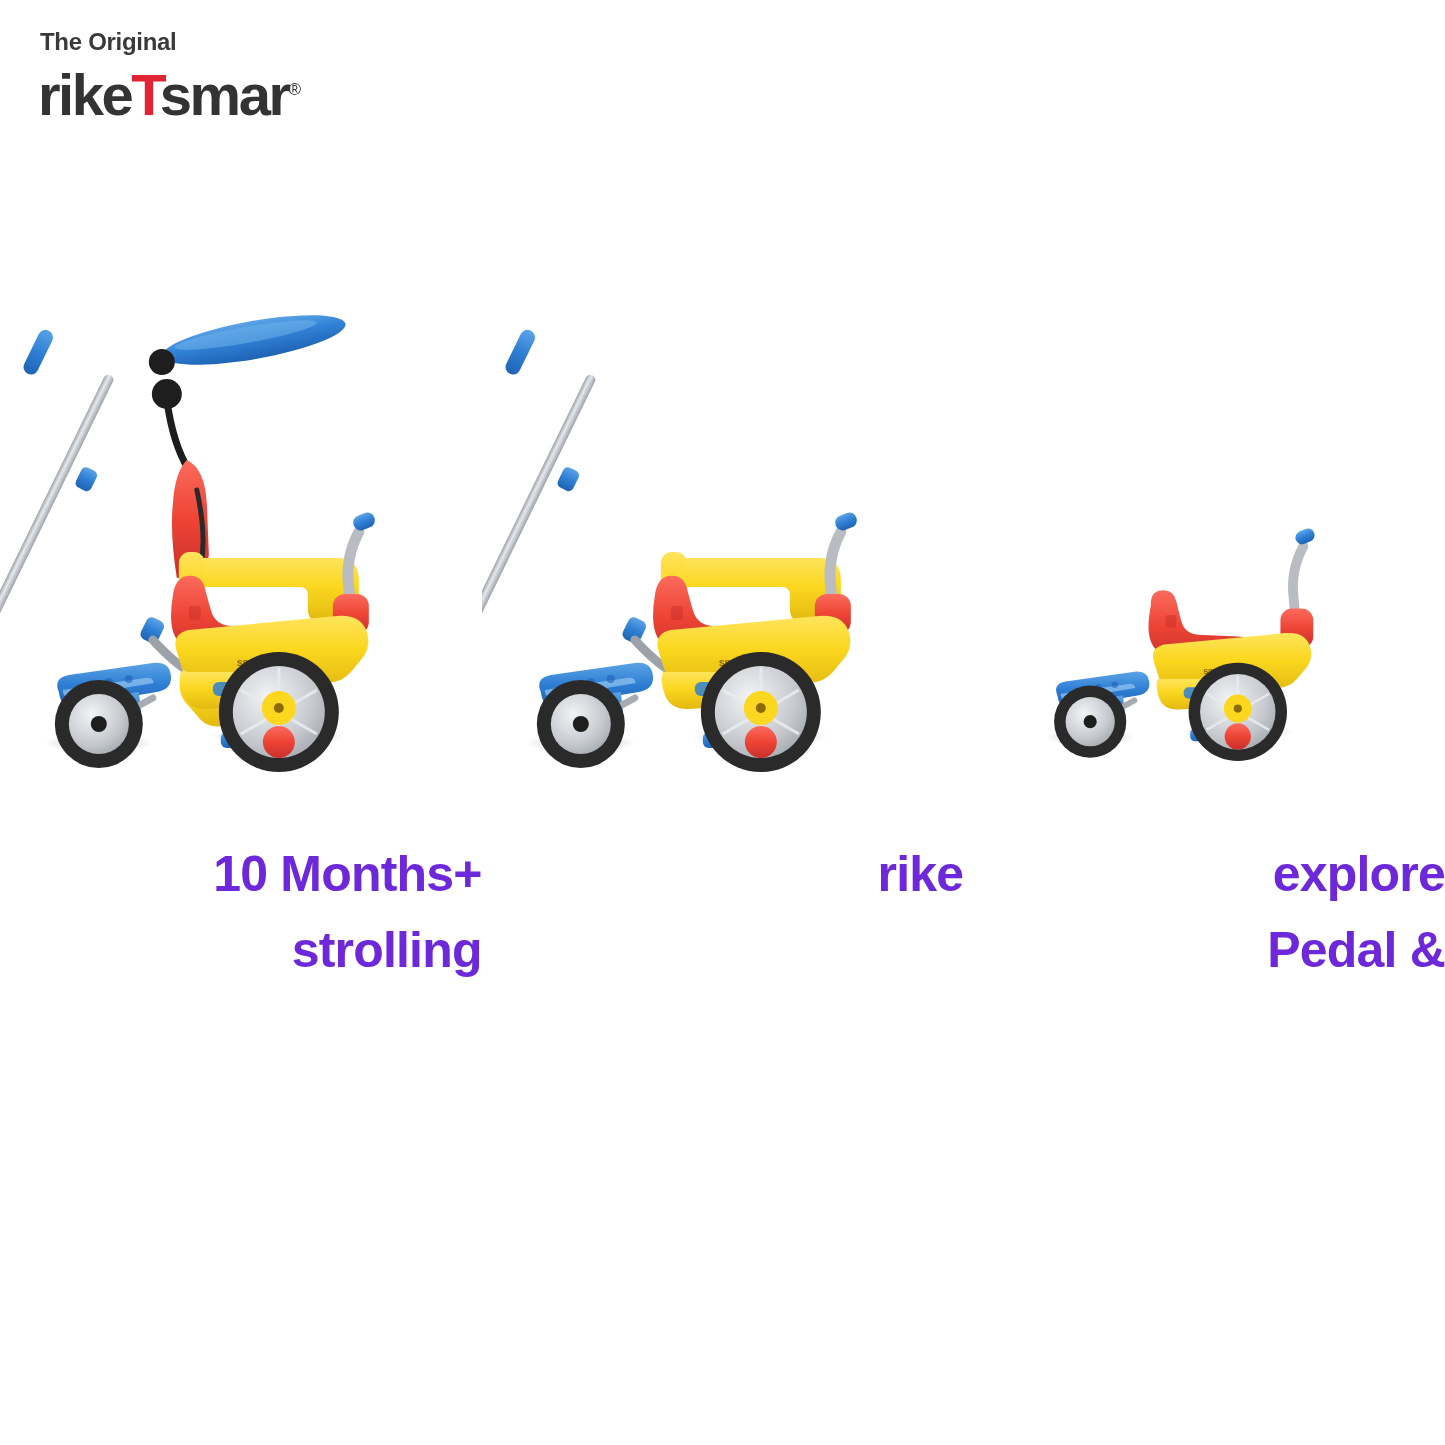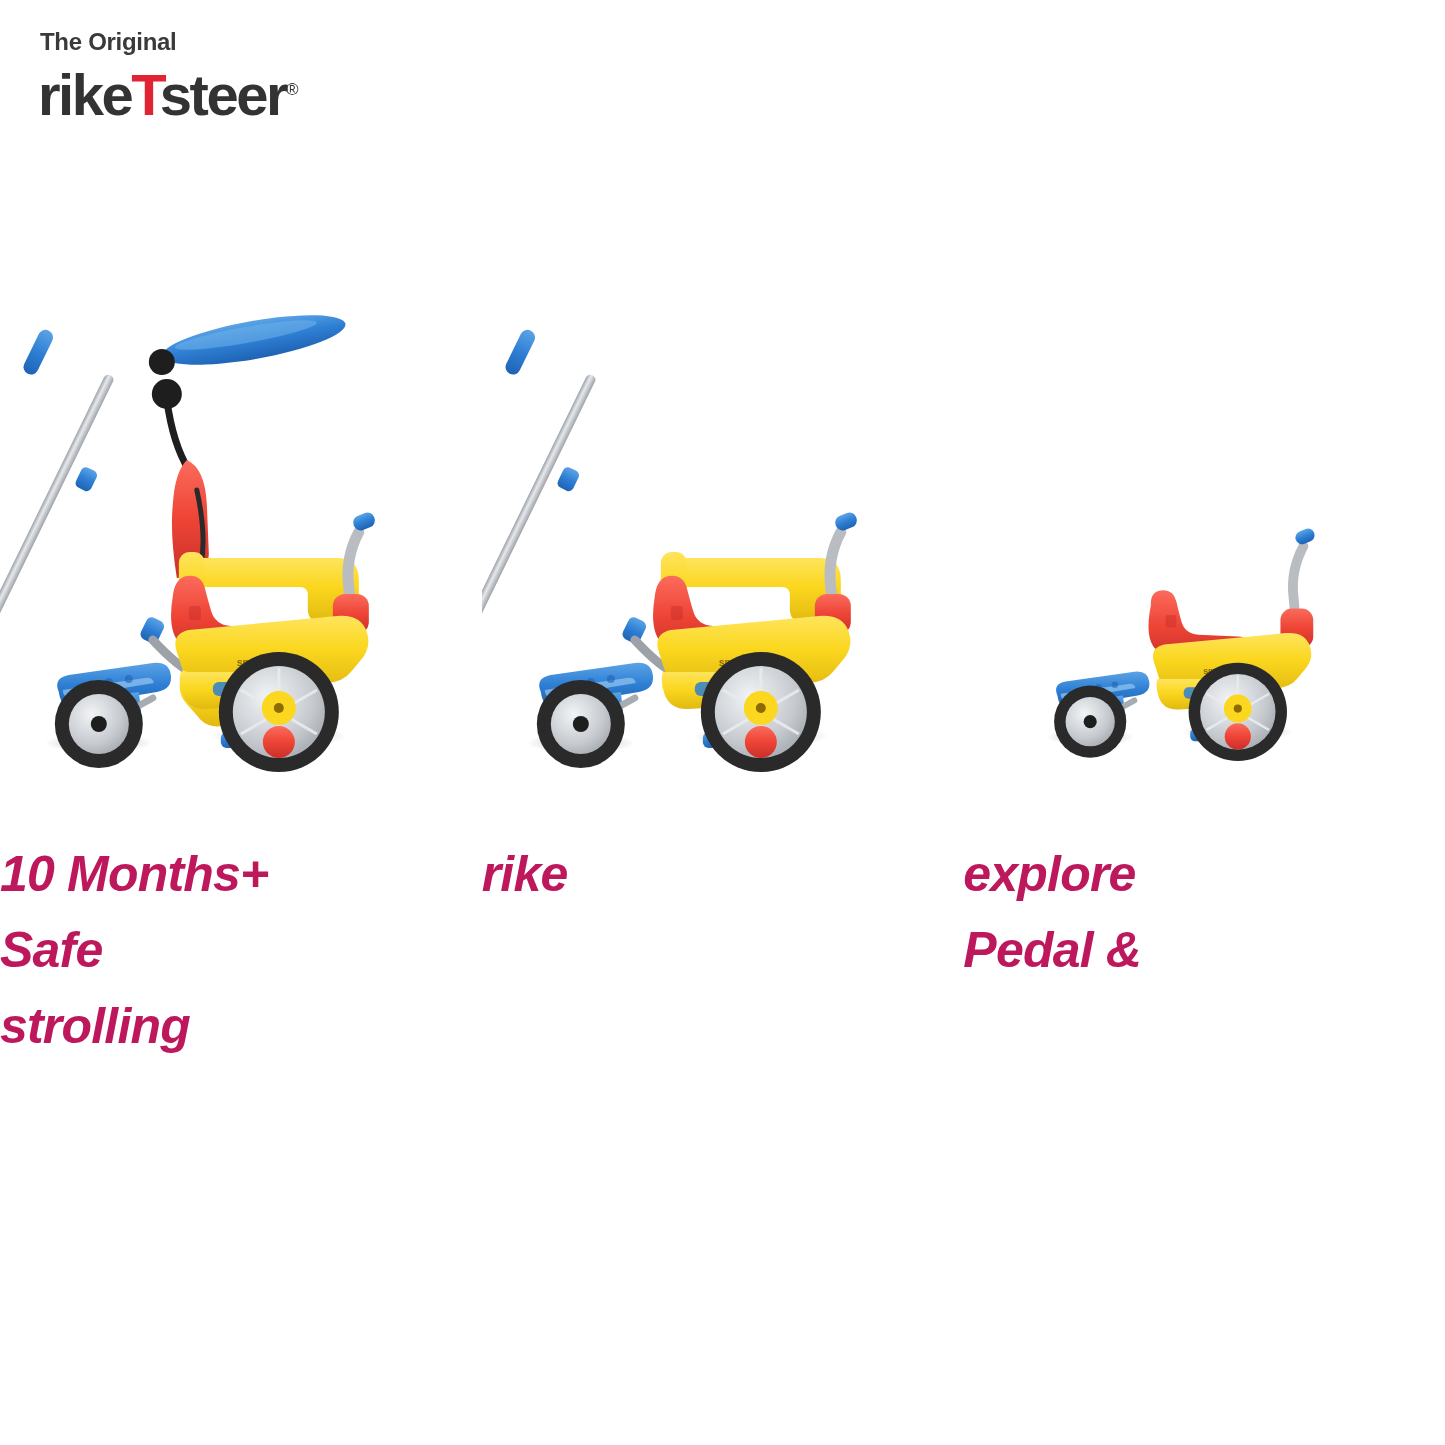--- a/index.html
+++ b/index.html
@@ -72,37 +72,36 @@
     position: absolute;
     left: 0; top: 0;
     width: 100%;
     height: 100%;
   }
   .trike svg { display: block; width: 100%; height: 100%; }
 
   
   .caption {
     width: 100%;
-    text-align: left;
+    text-align: right;
     font-size: 50px;
     font-weight: bold;
-    color: #be185d;
+    color: #6d28d9;
     line-height: 1.52;
     letter-spacing: -0.8px;
     margin-top: 36px;
-    font-style: italic;
   }
   .caption .cap-line { display: block; }
 </style>
 </head>
 <body>
 
 <div class="brand-logo">
   <div class="brand-tagline">The Original</div>
-  <div class="brand-wordmark"><span>rike</span><span class="accent">T</span><span>steer</span><span class="brand-reg">®</span></div>
+  <div class="brand-wordmark"><span>rike</span><span class="accent">T</span><span>smar</span><span class="brand-reg">®</span></div>
 </div>
 
 <div class="panels">
 
   <div class="panel">
     <div class="product-stage">
       <div class="trike">
         <svg viewBox="0 0 480 500" xmlns="http://www.w3.org/2000/svg">
           <defs>
             <radialGradient id="sh1" cx="50%" cy="50%" r="50%">
@@ -216,21 +215,20 @@
             </g>
             <circle cx="278" cy="408" r="17" fill="#FBD71F"></circle>
             <circle cx="278" cy="408" r="5" fill="#8C6B00"></circle>
             <circle cx="278" cy="442" r="16" fill="url(#red1)"></circle>
           </g>
         </svg>
       </div>
     </div>
     <div class="caption">
       <span class="cap-line">10 Months+</span>
-      <span class="cap-line">Safe</span>
       <span class="cap-line">strolling</span>
     </div>
   </div>
 
   <div class="panel">
     <div class="product-stage">
       <div class="trike">
         <svg viewBox="0 0 480 500" xmlns="http://www.w3.org/2000/svg">
           <defs>
             <radialGradient id="sh2" cx="50%" cy="50%" r="50%">

